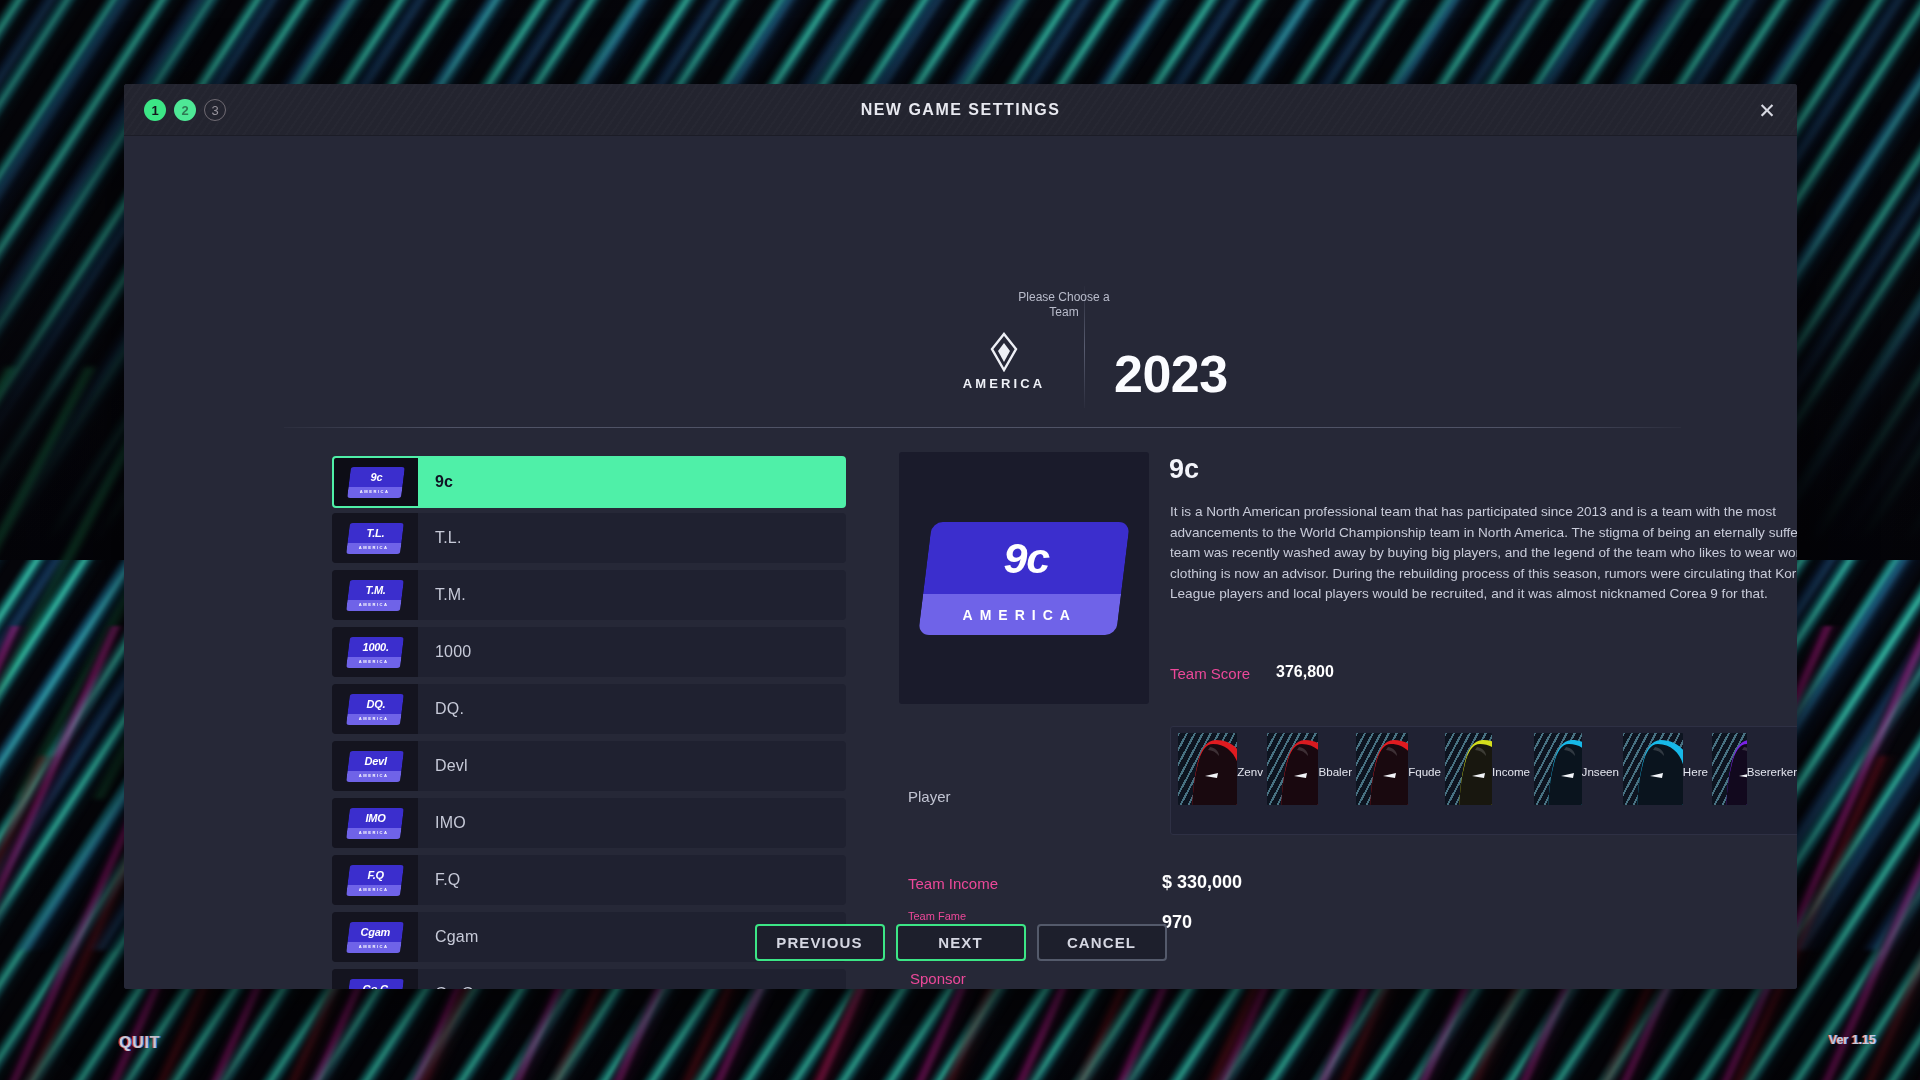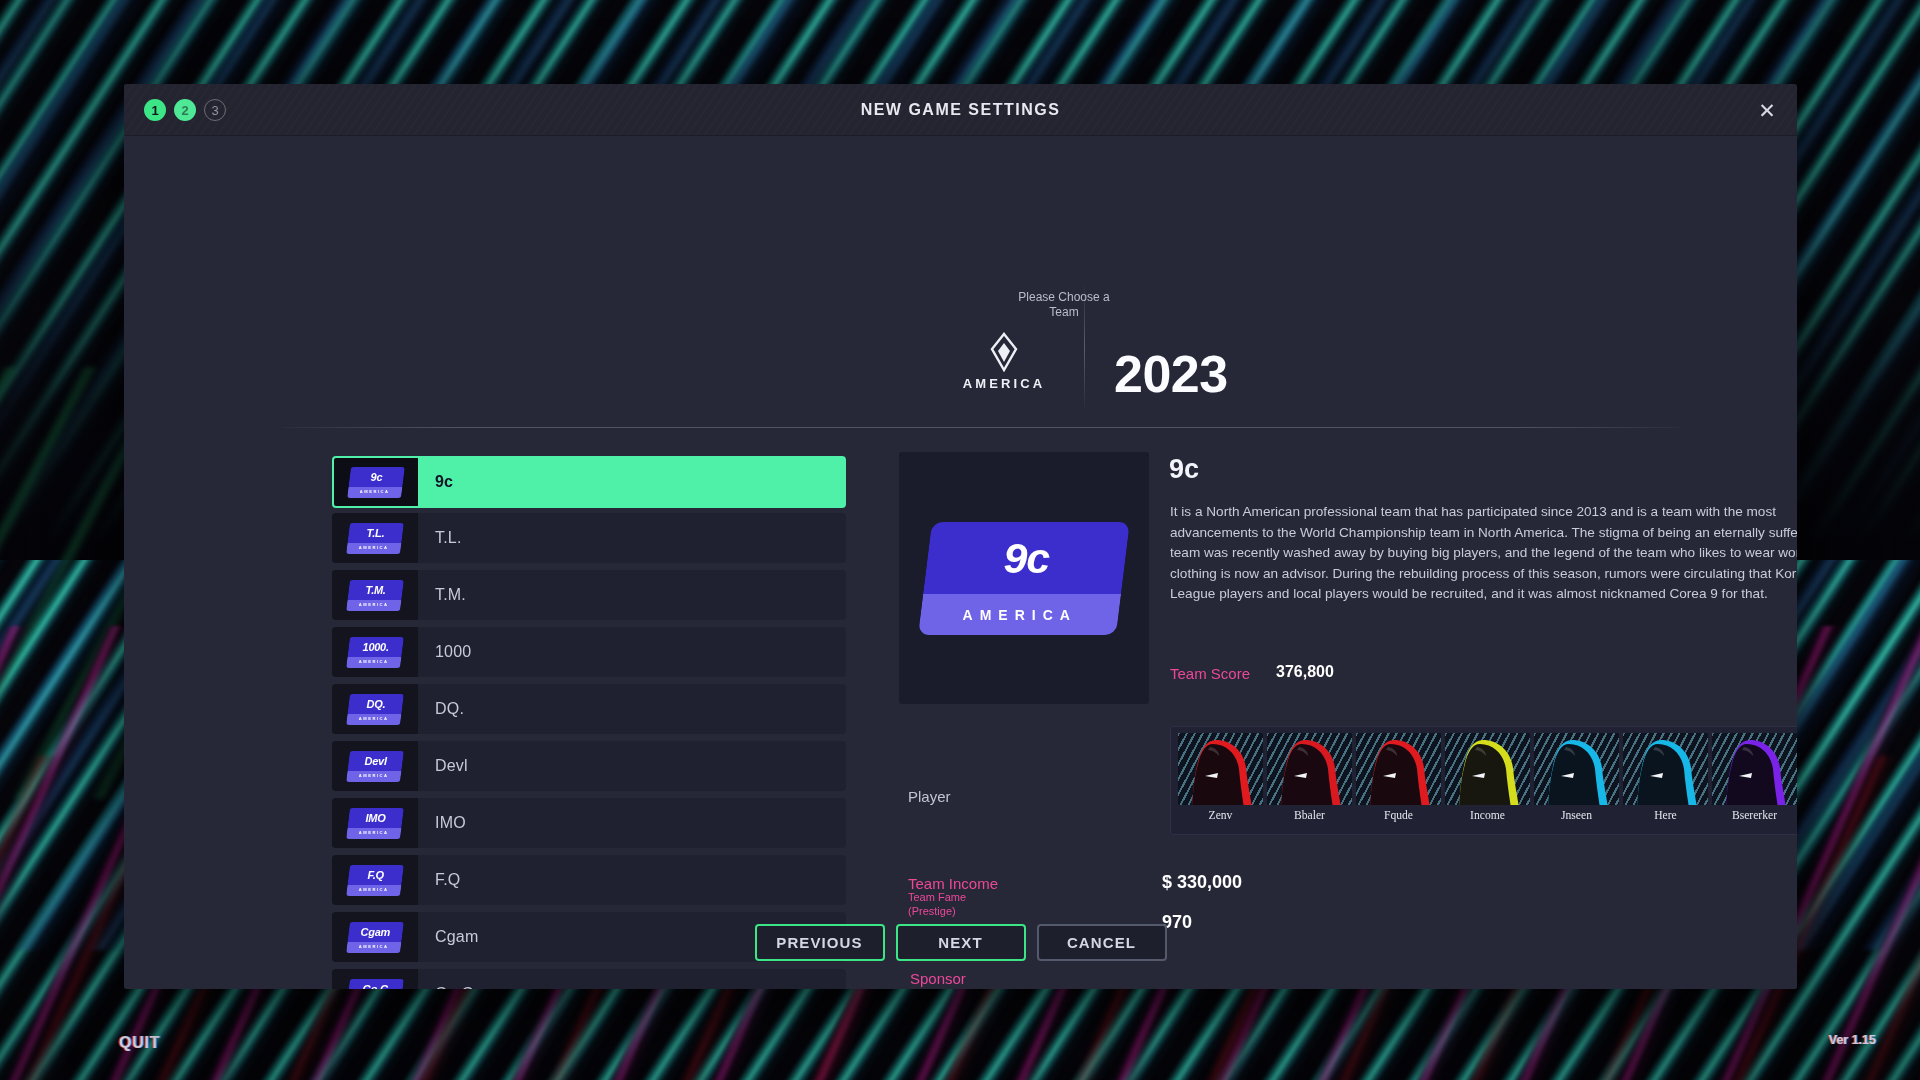--- a/index.html
+++ b/index.html
@@ -409,21 +409,21 @@
   .stat-value {
     position: absolute;
     color: #ffffff;
     font-size: 16px;
     font-weight: bold;
   }
   #score-label  { left: 276px; top: 213px; }
   #score-value  { left: 382px; top: 211px; }
   #income-label { left: 14px;  top: 423px; }
   #income-value { left: 268px; top: 420px; font-size: 18px; }
-  #fame-label   { left: 14px;  top: 438px; }
+  #fame-label   { left: 14px;  top: 457px; }
   #fame-value   { left: 268px; top: 460px; font-size: 18px; }
   #sponsor-label{ left: 8px;  top: 518px; margin-left: 8px; }
 
   
   #player-label {
     position: absolute;
     left: 14px; top: 336px;
     color: #c1c4d2;
     font-size: 15px;
   }
@@ -436,24 +436,22 @@
     border: 1px solid #2e3044;
     border-radius: 3px;
     display: flex;
     align-items: flex-start;
     gap: 4px;
     padding: 6px 7px;
   }
   .player {
     width: 85px;
     display: flex;
-    flex-direction: column;
     align-items: center;
     cursor: pointer;
-    font-family: Liberation Serif, serif;
   }
   .player .portrait {
     position: relative;
     width: 85px; height: 72px;
     background: #0d1420;
     overflow: hidden;
     border-radius: 1px;
   }
   .player .stripes {
     position: absolute; inset: 0;

